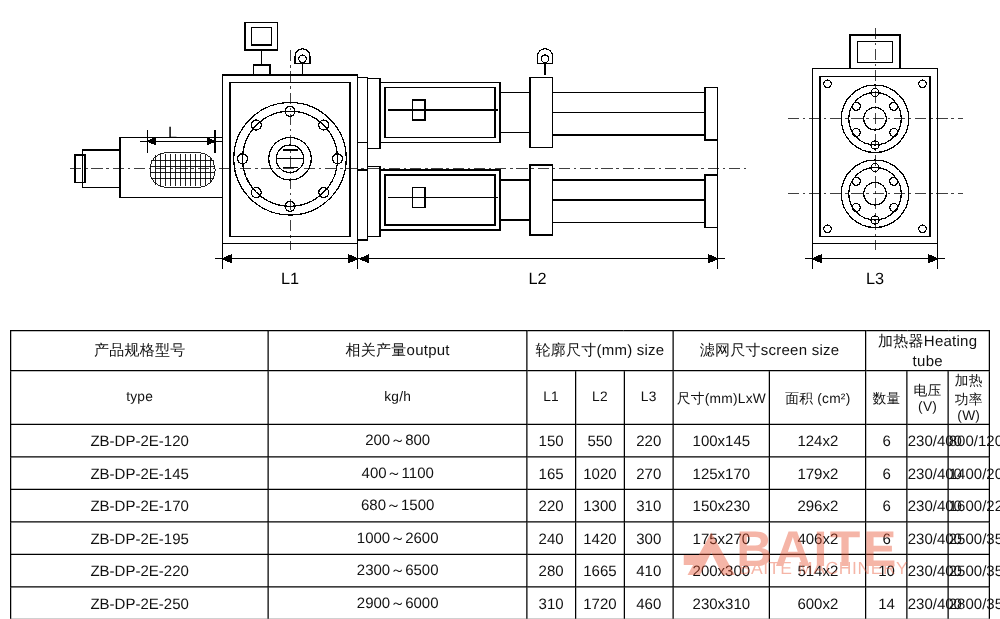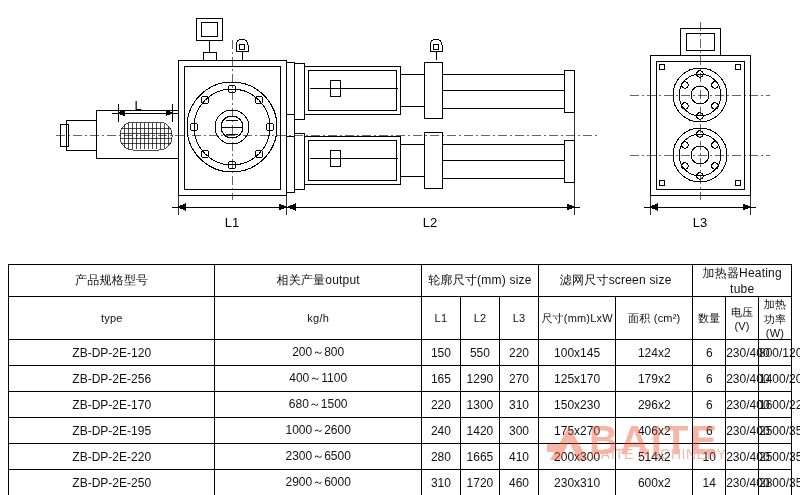--- a/index.html
+++ b/index.html
@@ -305,24 +305,24 @@
         <td>150</td>
         <td>550</td>
         <td>220</td>
         <td>100x145</td>
         <td>124x2</td>
         <td>6</td>
         <td>230/400</td>
         <td>800/1200</td>
       </tr>
       <tr>
-        <td>ZB-DP-2E-256</td>
+        <td>ZB-DP-2E-145</td>
         <td>400～1100</td>
         <td>165</td>
-        <td>1290</td>
+        <td>1020</td>
         <td>270</td>
         <td>125x170</td>
         <td>179x2</td>
         <td>6</td>
         <td>230/400</td>
         <td>1400/2000</td>
       </tr>
       <tr>
         <td>ZB-DP-2E-170</td>
         <td>680～1500</td>

